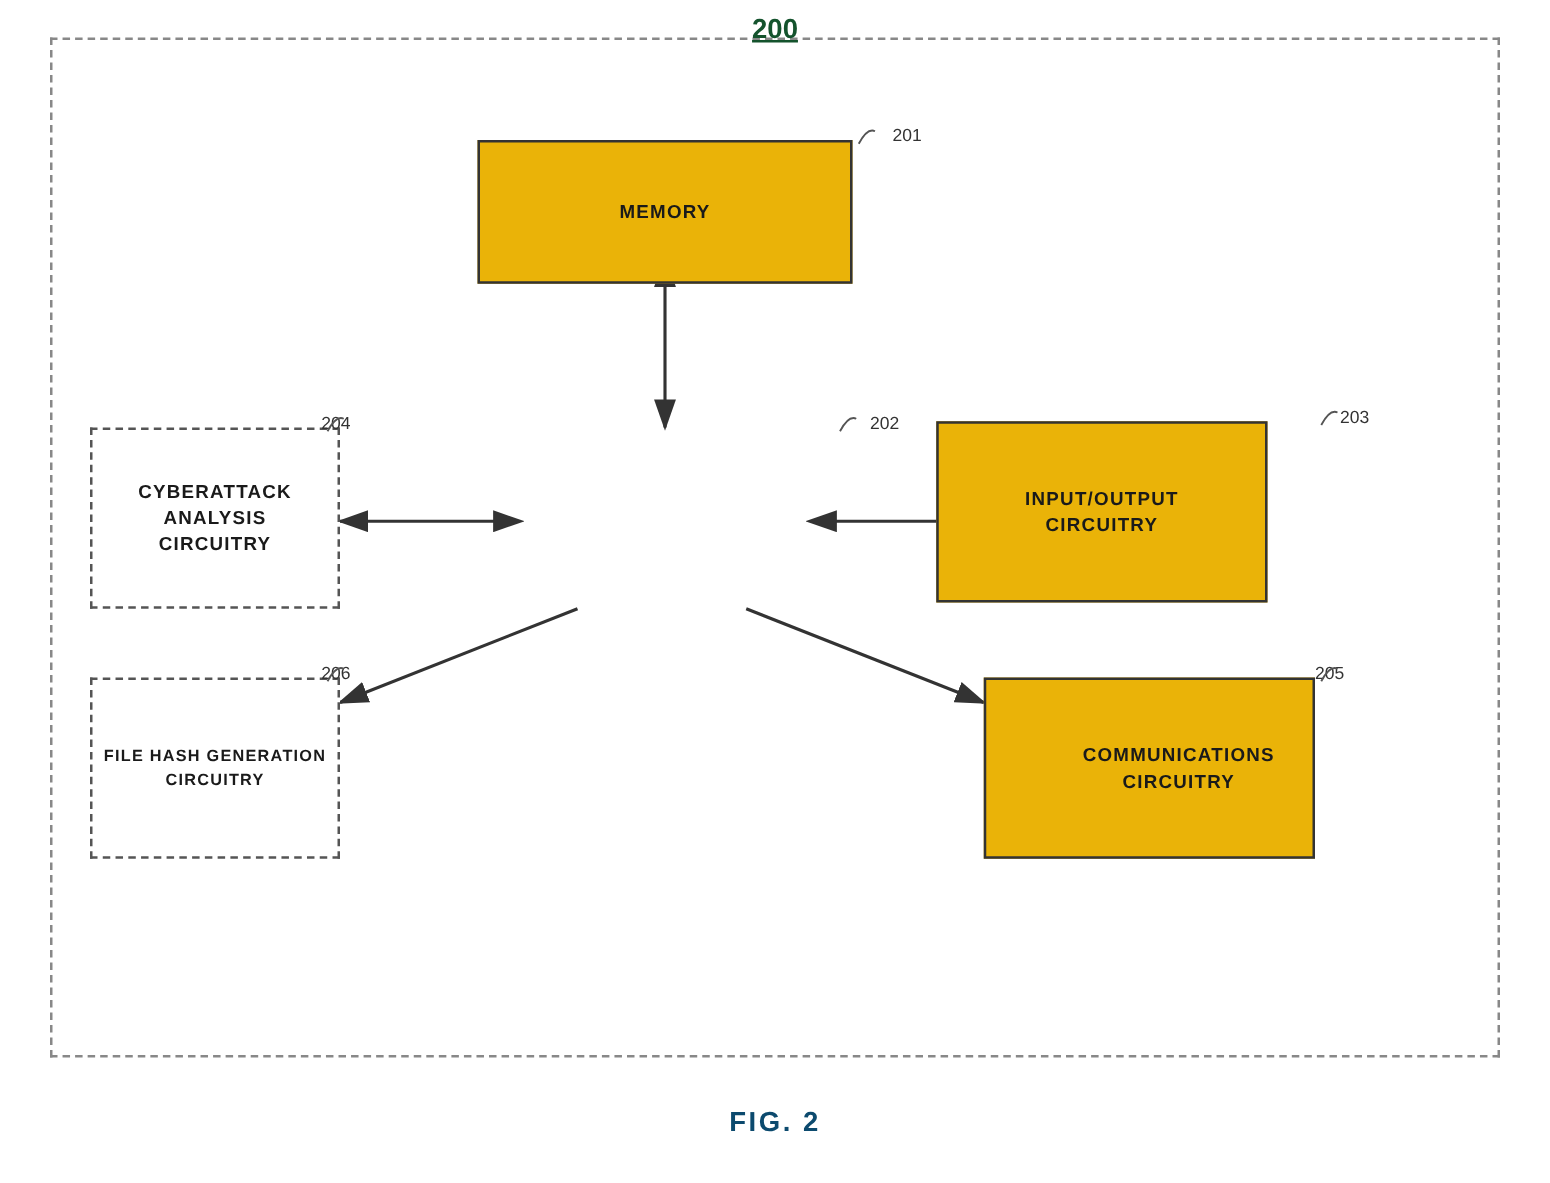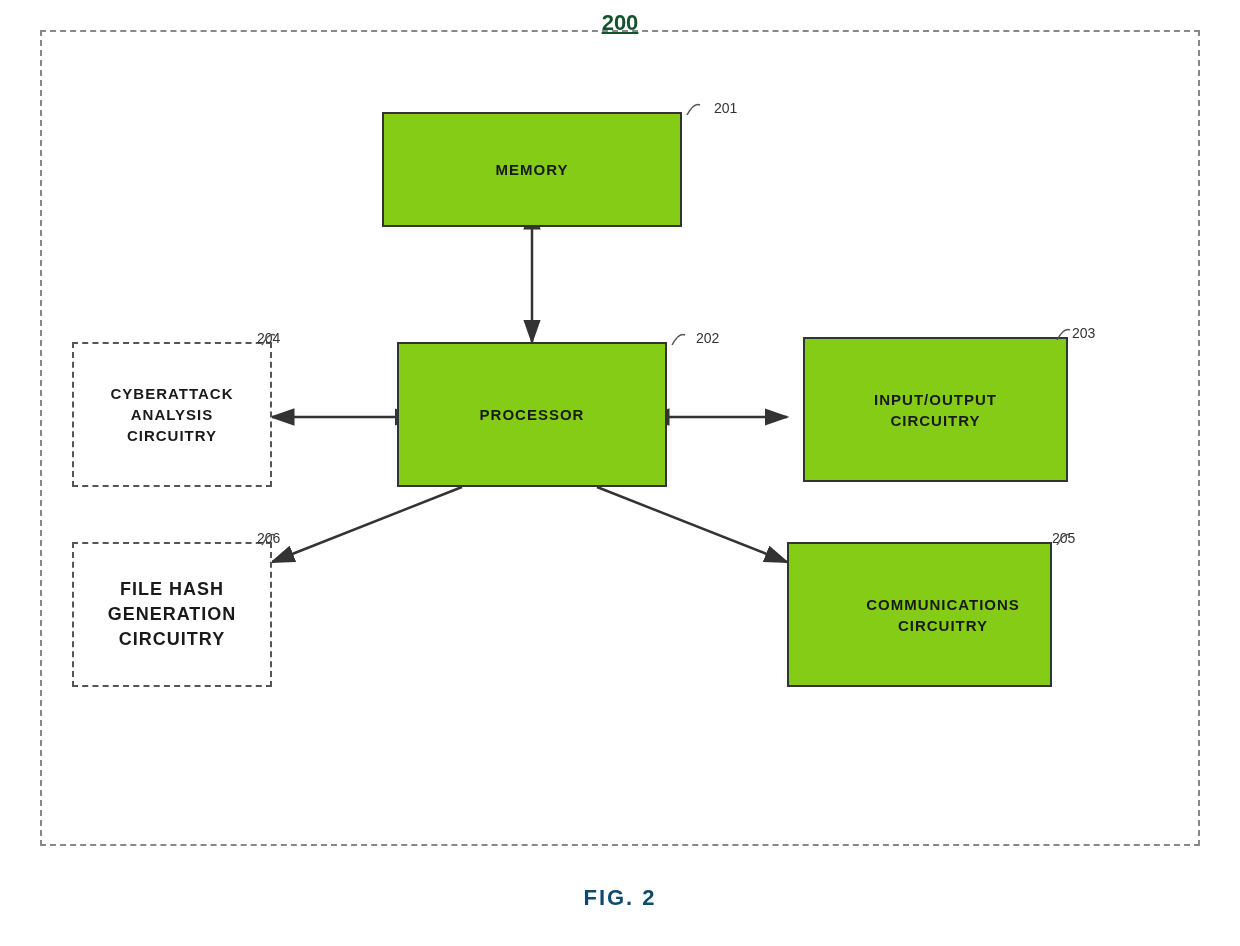--- a/index.html
+++ b/index.html
@@ -52,21 +52,21 @@
       text-align: center;
       font-weight: bold;
       font-size: 15px;
       letter-spacing: 1px;
       line-height: 1.4;
       color: #1a1a1a;
     }
 
     .box-solid {
       border: 2.5px solid #333;
-      background: #84cc16;
+      background: #eab308;
     }
 
     .box-dashed {
       border: 2.5px dashed #555;
       background: #fff;
     }
 
     
     .ref-label {
       position: absolute;
@@ -112,30 +112,27 @@
 
   <div class="box box-solid" style="left: 340px; top: 80px; width: 300px; height: 115px;">
     <span>MEMORY</span>
   </div>
 
   <div class="ref-label" style="left: 672px; top: 68px;">201</div>
   <svg style="position:absolute; left:630px; top:65px; width:30px; height:20px; pointer-events:none;">
     <path d="M 15 18 Q 22 5 28 8" stroke="#555" fill="none" stroke-width="1.5"></path>
   </svg>
 
-  <div class="box box-solid" style="left: 355px; top: 310px; width: 270px; height: 145px;">
-    <span>PROCESSOR</span>
-  </div>
 
   <div class="ref-label" style="left: 654px; top: 298px;">202</div>
   <svg style="position:absolute; left:615px; top:295px; width:30px; height:20px; pointer-events:none;">
     <path d="M 15 18 Q 22 5 28 8" stroke="#555" fill="none" stroke-width="1.5"></path>
   </svg>
 
-  <div class="box box-solid" style="left: 761px; top: 305px; width: 265px; height: 145px;">
+  <div class="box box-solid" style="left: 707px; top: 305px; width: 265px; height: 145px;">
     <span style="white-space: pre-line;">INPUT/OUTPUT
 CIRCUITRY</span>
   </div>
 
   <div class="ref-label" style="left: 1010px; top: 293px; margin-left: 20px;">203</div>
   <svg style="position:absolute; left:1000px; top:290px; width:30px; height:20px; pointer-events:none;">
     <path d="M 15 18 Q 22 5 28 8" stroke="#555" fill="none" stroke-width="1.5"></path>
   </svg>
 
   <div class="box box-dashed" style="left: 30px; top: 310px; width: 200px; height: 145px;">
@@ -152,21 +149,21 @@
     <span style="white-space: pre-line;">COMMUNICATIONS
 CIRCUITRY</span>
   </div>
 
   <div class="ref-label" style="left: 1010px; top: 498px;">205</div>
   <svg style="position:absolute; left:1000px; top:495px; width:30px; height:20px; pointer-events:none;">
     <path d="M 15 18 Q 22 5 28 8" stroke="#555" fill="none" stroke-width="1.5"></path>
   </svg>
 
   <div class="box box-dashed" style="left: 30px; top: 510px; width: 200px; height: 145px;">
-    <span style="white-space: pre-line; font-size:18px;">FILE HASH GENERATION
+    <span style="white-space: pre-line; font-size:13px;">FILE HASH GENERATION
 CIRCUITRY</span>
   </div>
 
   <div class="ref-label" style="left: 215px; top: 498px;">206</div>
   <svg style="position:absolute; left:205px; top:495px; width:30px; height:20px; pointer-events:none;">
     <path d="M 15 18 Q 22 5 28 8" stroke="#555" fill="none" stroke-width="1.5"></path>
   </svg>
 
 </div>
 

